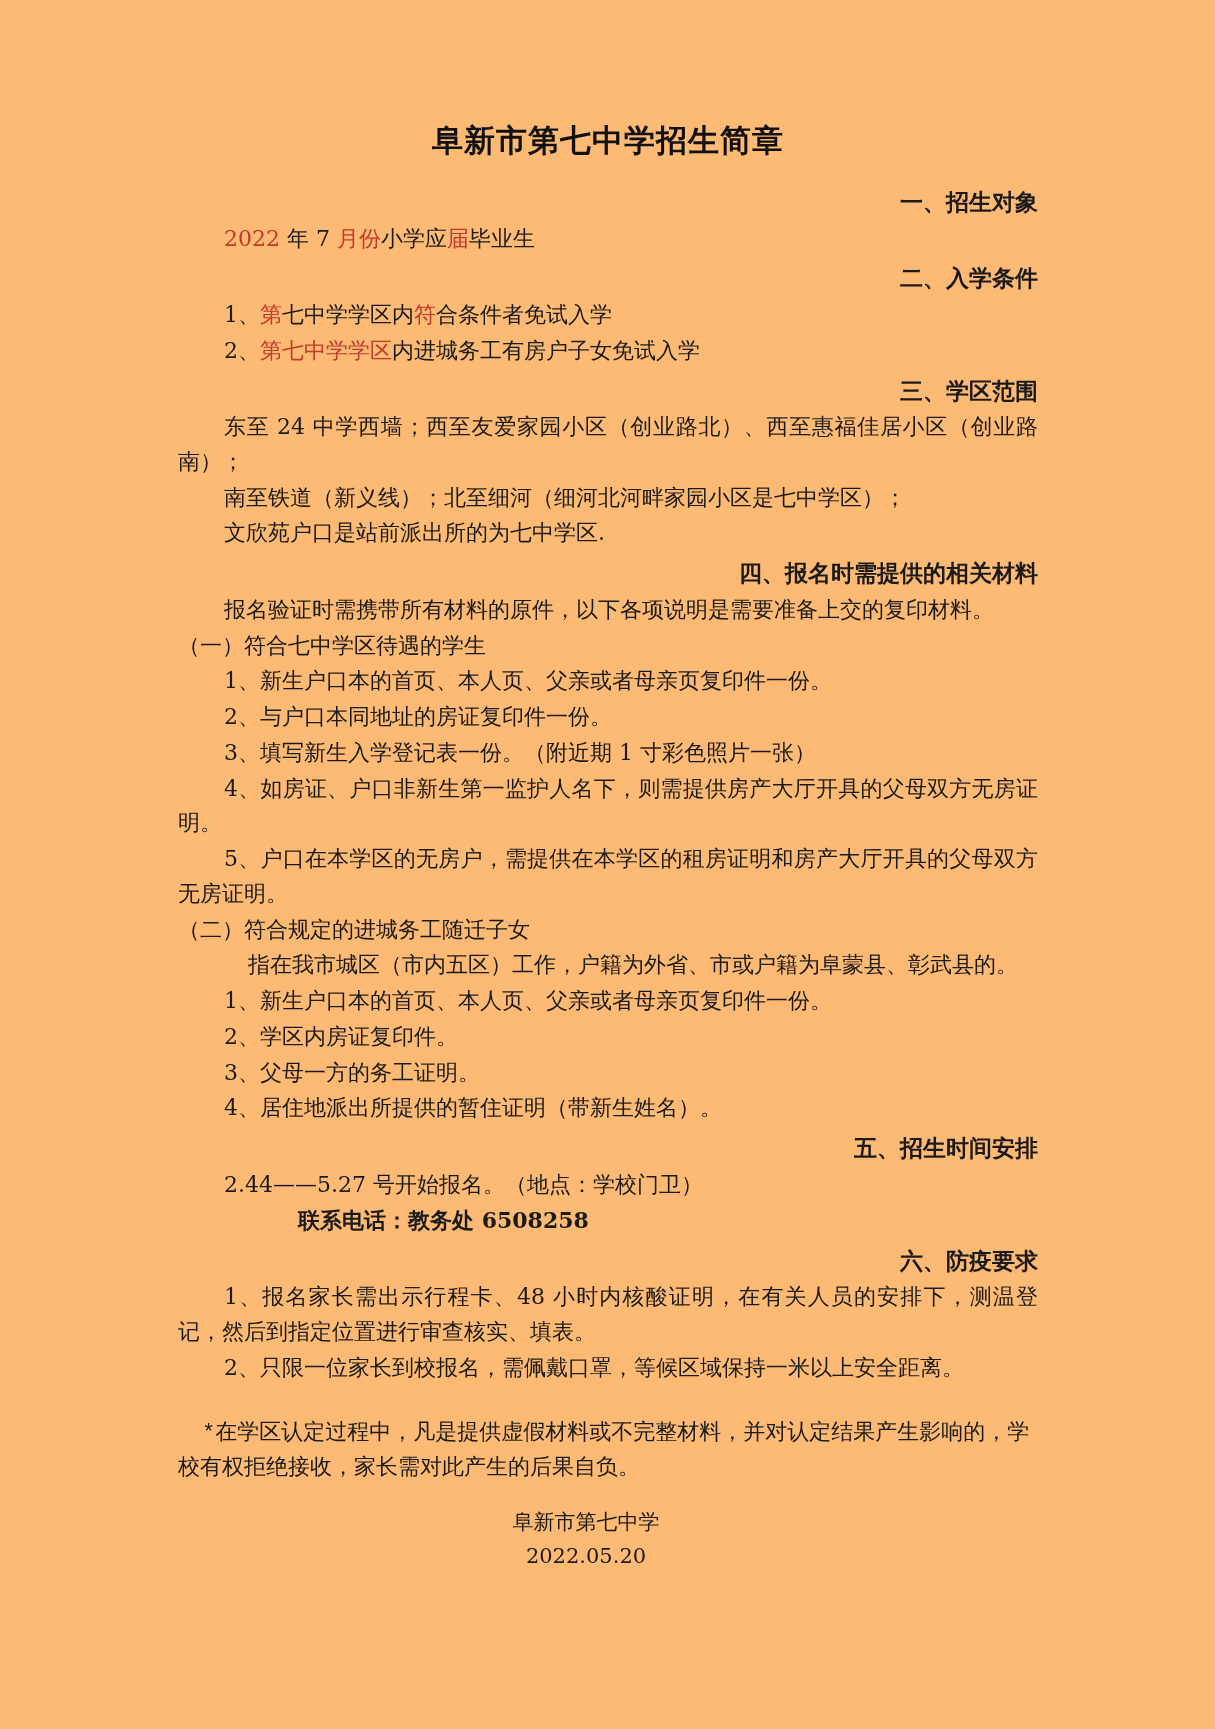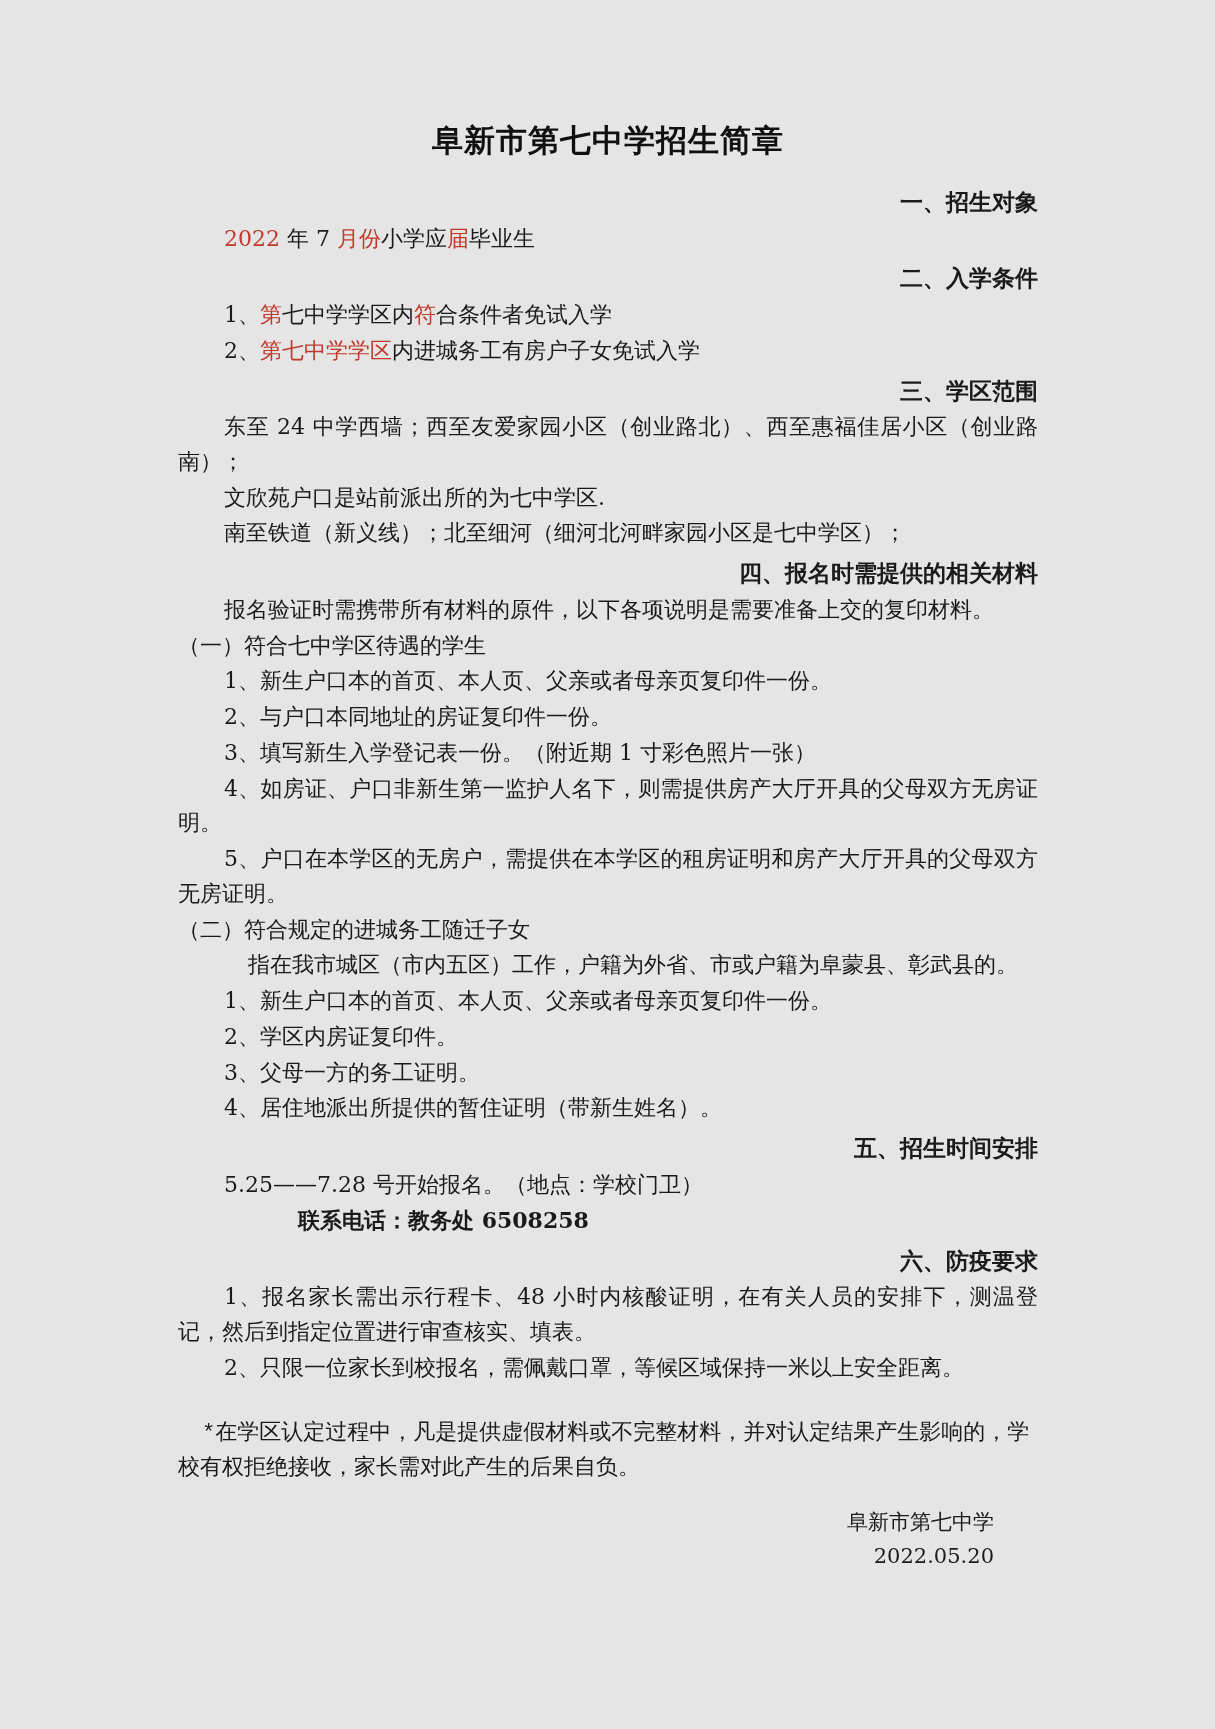--- a/index.html
+++ b/index.html
@@ -13,21 +13,21 @@
     font-family: "DejaVu Serif", "Liberation Serif", serif;
     color: #1a1a1a;
     position: relative;
     overflow: hidden;
   }
   .page {
     position: absolute;
     left: 0; top: 0;
     width: 1215px;
     height: 1729px;
-    background: #e5e5e5;
+    background: #fdba74;
   }
   .content {
     position: absolute;
     left: 178px;
     top: 120px;
     width: 860px;
   }
   .doc-title {
     text-align: center;
     font-size: 31px;
@@ -71,21 +71,21 @@
     text-indent: 24px;
     font-family: Liberation Mono, monospace;
   }
   .final {
     font-size: 22px;
     line-height: 1.6;
     padding-left: 100px;
   }
   .signature {
     margin-top: 20px;
-    text-align: right;
+    text-align: center;
     font-size: 21px;
     line-height: 1.6;
     padding-right: 44px;
   }
 </style>
 </head>
 <body>
 
 <div class="page">
   <div class="content">
@@ -94,40 +94,40 @@
 
     <div class="h-sec">一、招生对象</div>
     <div class="p indent1"><span class="red">2022</span> 年 7 <span class="red">月份</span>小学应<span class="red">届</span>毕业生</div>
 
     <div class="h-sec">二、入学条件</div>
     <div class="p indent1">1、<span class="red">第</span>七中学学区内<span class="red">符</span>合条件者免试入学</div>
     <div class="p indent1">2、<span class="red">第七中学学区</span>内进城务工有房户子女免试入学</div>
 
     <div class="h-sec">三、学区范围</div>
     <div class="p hang-wrap">东至 24 中学西墙；西至友爱家园小区（创业路北）、西至惠福佳居小区（创业路南）；</div>
+    <div class="p hang">南至铁道（新义线）；北至细河（细河北河畔家园小区是七中学区）；</div>
     <div class="p hang">文欣苑户口是站前派出所的为七中学区.</div>
-    <div class="p hang">南至铁道（新义线）；北至细河（细河北河畔家园小区是七中学区）；</div>
 
     <div class="h-sec">四、报名时需提供的相关材料</div>
     <div class="p hang-wrap">报名验证时需携带所有材料的原件，以下各项说明是需要准备上交的复印材料。</div>
     <div class="p indent0">（一）符合七中学区待遇的学生</div>
     <div class="p indent1">1、新生户口本的首页、本人页、父亲或者母亲页复印件一份。</div>
     <div class="p indent1">2、与户口本同地址的房证复印件一份。</div>
     <div class="p indent1">3、填写新生入学登记表一份。（附近期 1 寸彩色照片一张）</div>
     <div class="p hang-wrap">4、如房证、户口非新生第一监护人名下，则需提供房产大厅开具的父母双方无房证明。</div>
     <div class="p hang-wrap">5、户口在本学区的无房户，需提供在本学区的租房证明和房产大厅开具的父母双方无房证明。</div>
     <div class="p indent0">（二）符合规定的进城务工随迁子女</div>
     <div class="p" style="text-indent:70px;">指在我市城区（市内五区）工作，户籍为外省、市或户籍为阜蒙县、彰武县的。</div>
     <div class="p indent1">1、新生户口本的首页、本人页、父亲或者母亲页复印件一份。</div>
     <div class="p indent1">2、学区内房证复印件。</div>
     <div class="p indent1">3、父母一方的务工证明。</div>
     <div class="p indent1">4、居住地派出所提供的暂住证明（带新生姓名）。</div>
 
     <div class="h-sec">五、招生时间安排</div>
-    <div class="p indent1">5.25——7.28 号开始报名。（地点：学校门卫）</div>
+    <div class="p indent1">2.44——5.27 号开始报名。（地点：学校门卫）</div>
     <div class="contact">联系电话：教务处  6508258</div>
 
     <div class="h-sec">六、防疫要求</div>
     <div class="p hang-wrap">1、报名家长需出示行程卡、48 小时内核酸证明，在有关人员的安排下，测温登记，然后到指定位置进行审查核实、填表。</div>
     <div class="p hang-wrap">2、只限一位家长到校报名，需佩戴口罩，等候区域保持一米以上安全距离。</div>
 
     <div class="note">*在学区认定过程中，凡是提供虚假材料或不完整材料，并对认定结果产生影响的，学校有权拒绝接收，家长需对此产生的后果自负。</div>
 
     <div class="signature">
       <div>阜新市第七中学</div>

